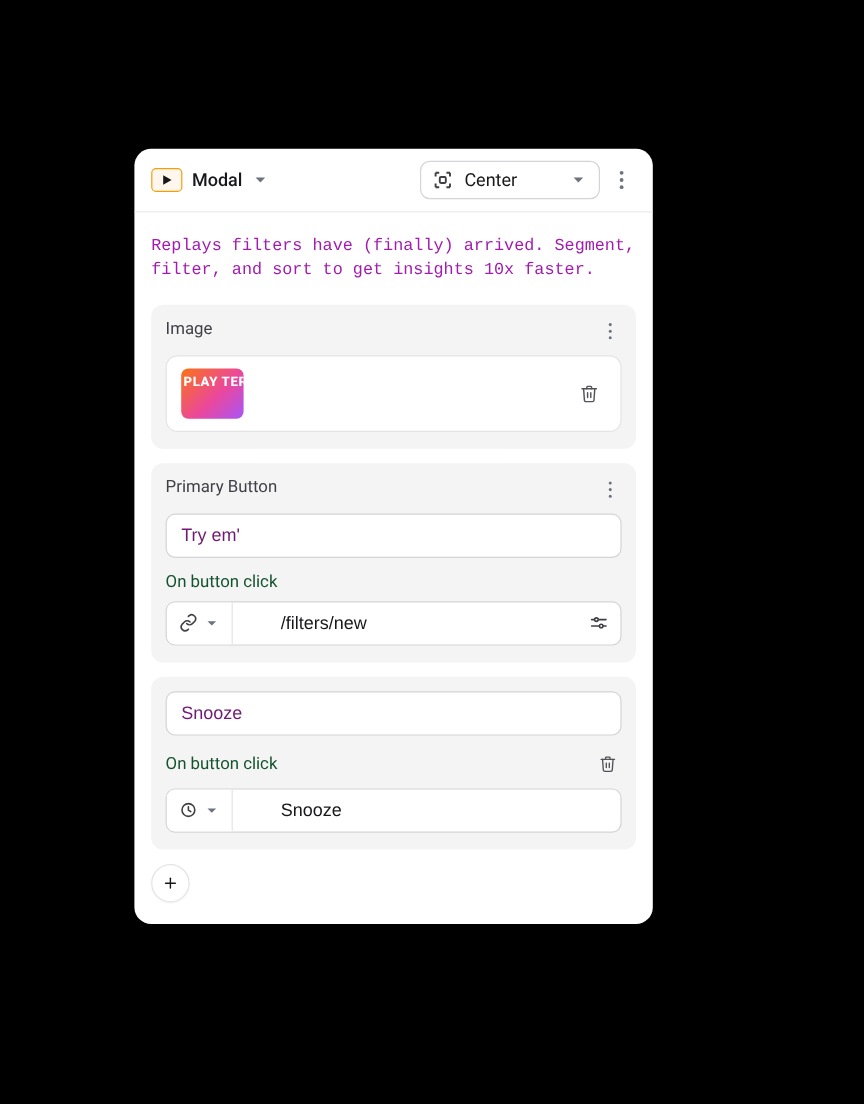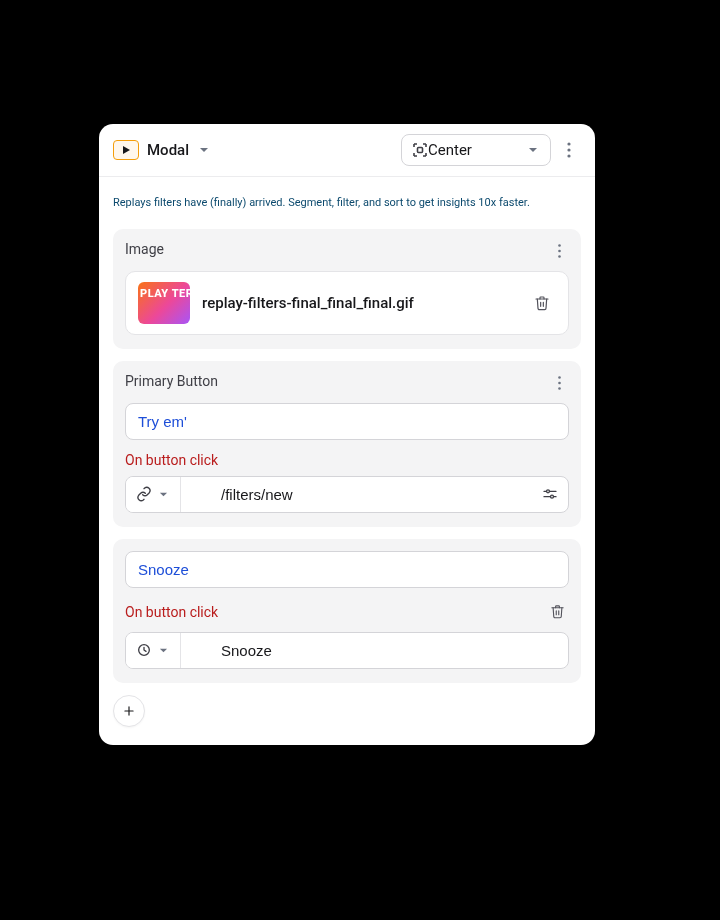--- a/index.html
+++ b/index.html
@@ -8,23 +8,23 @@
     background: #000;
     font-family: -apple-system, BlinkMacSystemFont, "Segoe UI", Roboto, Helvetica, Arial, sans-serif;
     font-size: 14px;
     color: #18181b;
     width: 720px;
     height: 920px;
     position: relative;
   }
   .panel {
     position: absolute;
-    left: 99px;
+    left: 112px;
     top: 124px;
-    width: 496px;
+    width: 432px;
     background: #fff;
     border-radius: 14px;
     box-shadow: 0 24px 60px rgba(0,0,0,0.5);
     overflow: hidden;
   }
   .header {
     display: flex;
     align-items: center;
     padding: 10px 14px;
     border-bottom: 1px solid #ececee;
@@ -48,20 +48,21 @@
   .play-badge svg { display:block; }
   .caret {
     width: 14px; height:14px;
     display:flex; align-items:center; justify-content:center;
     color:#6b7280;
   }
   .spacer { flex: 1; }
   .pos-select {
     display: flex;
     align-items: center;
+    gap: 10px;
     border: 1px solid #d4d4d8;
     border-radius: 8px;
     padding: 6px 10px;
     min-width: 150px;
     cursor: pointer;
     background:#fff;
     margin-left:40px;
   }
   .pos-select .caret { margin-left:auto; }
   .kebab {
@@ -79,24 +80,25 @@
   }
   .content {
     padding: 18px 14px 18px 14px;
   }
   .title {
     font-size: 20px;
     font-weight: 600;
     margin: 6px 0 6px 0;
   }
   .subtitle {
-    color: #0c4a6e;
-    font-size: 11px;
+    color: #a21caf;
+    font-size: 14px;
     line-height: 1.45;
     margin-bottom: 18px;
+    font-family: Liberation Mono, monospace;
   }
   .section {
     background: #f4f4f5;
     border-radius: 10px;
     padding: 12px 12px 14px 12px;
     margin-bottom: 12px;
   }
   .section-hd {
     display:flex;
     align-items:flex-start;
@@ -146,33 +148,33 @@
   .trash-btn {
     margin-left:auto;
     width:28px;height:28px;
     display:flex;align-items:center;justify-content:center;
     color:#52525b;
     cursor:pointer;
     border-radius:6px;
   }
   .field-label {
     font-size:14px;
-    color:#b91c1c;
+    color:#14532d;
     margin: 12px 0 8px 0;
     display:flex;
     align-items:center;
   }
   .text-input {
     width:100%;
     border:1px solid #d4d4d8;
     border-radius:8px;
     padding:9px 12px;
     font-size:15px;
     background:#fff;
-    color:#1d4ed8;
+    color:#701a75;
   }
   .combo {
     display:flex;
     width:100%;
     border:1px solid #d4d4d8;
     border-radius:8px;
     background:#fff;
     overflow:hidden;
     gap:30px;
   }
@@ -272,21 +274,20 @@
           <svg width="3" height="14" viewBox="0 0 3 14">
               <circle cx="1.5" cy="1.5" r="1.3" fill="currentColor"></circle>
               <circle cx="1.5" cy="7" r="1.3" fill="currentColor"></circle>
               <circle cx="1.5" cy="12.5" r="1.3" fill="currentColor"></circle>
             </svg>
         </span>
       </div>
       <div class="file-row">
         <div class="thumb"></div>
         <div class="file-meta">
-          <span class="file-name">replay-filters-final_final_final.gif</span>
         </div>
         <div class="trash-btn">
           <svg width="16" height="16" viewBox="0 0 24 24" fill="none" stroke="currentColor" stroke-width="1.8" stroke-linecap="round" stroke-linejoin="round">
             <polyline points="3 6 5 6 21 6"></polyline>
               <path d="M19 6l-1 14a2 2 0 0 1-2 2H8a2 2 0 0 1-2-2L5 6"></path>
               <path d="M10 11v6M14 11v6"></path>
               <path d="M9 6V4a1 1 0 0 1 1-1h4a1 1 0 0 1 1 1v2"></path>
           </svg>
         </div>
       </div>

